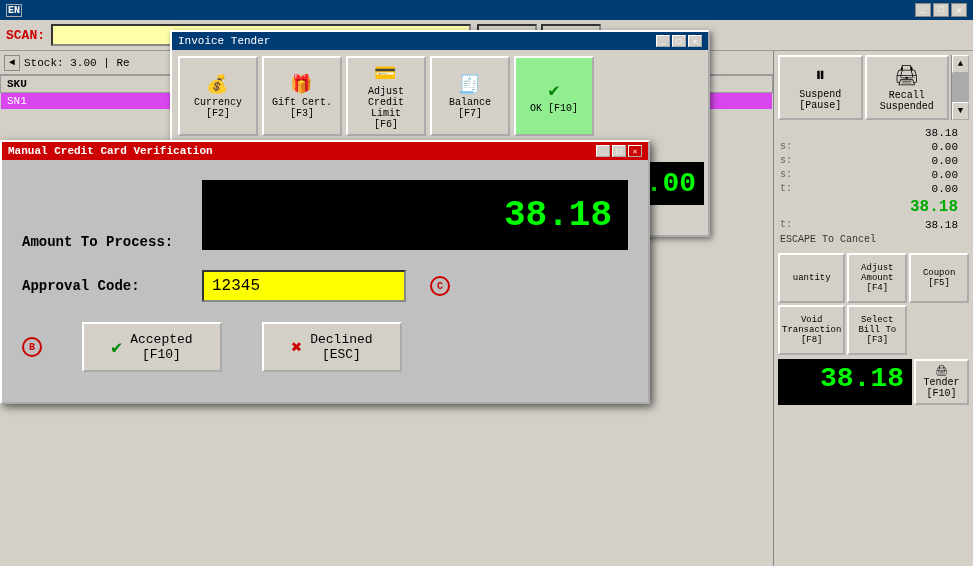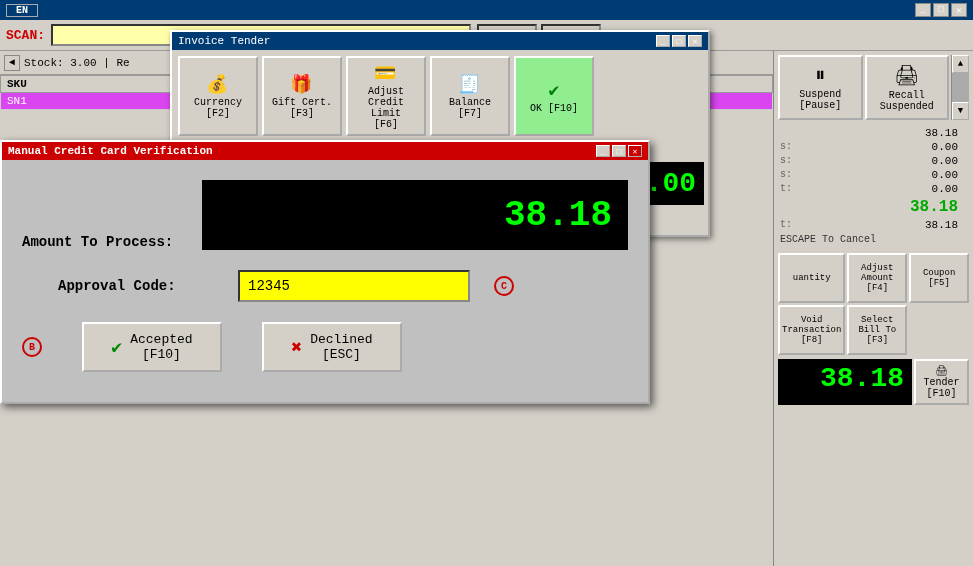--- a/index.html
+++ b/index.html
@@ -21,21 +21,21 @@
       font-size: 11px;
       display: flex;
       align-items: center;
       gap: 6px;
       height: 20px;
     }
     .title-bar-badge {
       background: #003c74;
       border: 1px solid #aaa;
       color: white;
-      padding: 0 9px;
+      padding: 0 1px;
       font-size: 10px;
       font-weight: bold;
     }
     .title-bar-buttons {
       margin-left: auto;
       display: flex;
       gap: 2px;
     }
     .title-btn {
       width: 16px;
@@ -416,29 +416,28 @@
     }
     .cc-approval-row {
       display: flex;
       align-items: center;
       gap: 20px;
     }
     .cc-approval-label {
       font-size: 14px;
       font-weight: bold;
       min-width: 160px;
-      margin-left: 36px;
     }
     .cc-approval-input {
       background: #ffff00;
       border: 2px inset #888;
-      font-size: 14px;
+      font-size: 16px;
       font-family: 'Courier New', monospace;
       padding: 4px 8px;
-      width: 232px;
+      width: 204px;
       height: 32px;
     }
     .cc-circle-c {
       width: 20px;
       height: 20px;
       border: 2px solid #cc0000;
       border-radius: 50%;
       color: #cc0000;
       font-size: 10px;
       display: flex;

